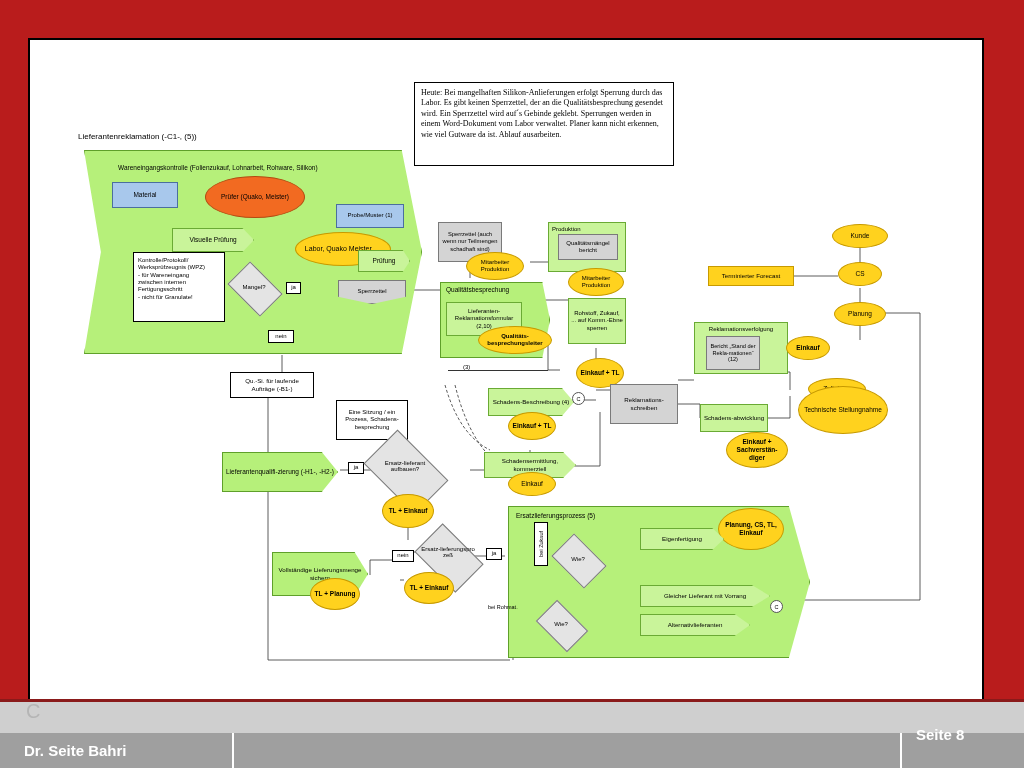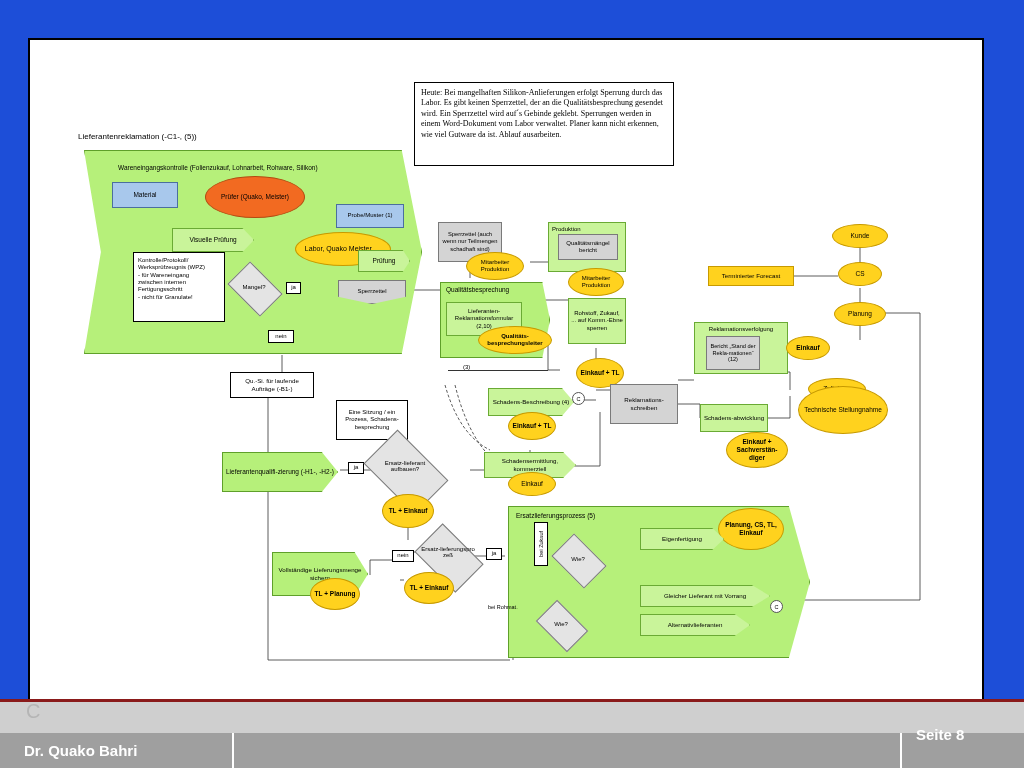--- a/index.html
+++ b/index.html
@@ -1,17 +1,17 @@
 <!DOCTYPE html>
 <html><head>
 <meta charset="utf-8">
 <style>
   html,body{margin:0;padding:0;}
   body{width:1024px;height:768px;background:#ffffff;font-family:"Liberation Sans",sans-serif;overflow:hidden;}
-  #stage{position:relative;width:1024px;height:704px;background:#1d4ed8;}
+  #stage{position:relative;width:1024px;height:704px;background:#b91c1c;}
 
   
   .slide-border{position:absolute;left:28px;top:38px;width:952px;height:668px;border:2px solid #000;background:#fff;}
   .footer-bar{position:absolute;left:0;top:733px;width:1024px;height:35px;background:#9f9f9f;}
   .footer-left{position:absolute;left:24px;top:742px;font-size:15px;font-weight:bold;color:#ffffff;}
   .footer-div1{position:absolute;left:232px;top:733px;width:2px;height:35px;background:#ffffff;}
   .footer-div2{position:absolute;left:900px;top:733px;width:2px;height:35px;background:#ffffff;}
   .footer-right{position:absolute;left:916px;top:726px;font-size:15px;font-weight:bold;color:#ffffff;}
   .redline{position:absolute;left:0;top:699px;width:1024px;height:3px;background:#8a1a1a;}
   .greyband{position:absolute;left:0;top:702px;width:1024px;height:31px;background:#cfcfcf;}
@@ -253,15 +253,15 @@
   <div class="dlabel" style="left:540px;top:621px;width:42px;">Wie?</div>
 
   <div class="circ" style="left:770px;top:600px;">C</div>
 
   <div class="redline"></div>
   <div class="greyband"></div>
   <div class="ghost">C</div>
   <div class="footer-bar"></div>
   <div class="footer-div1"></div>
   <div class="footer-div2"></div>
-  <div class="footer-left">Dr. Quako Bahri</div>
+  <div class="footer-left">Dr. Seite Bahri</div>
   <div class="footer-right">Seite 8</div>
 </div>
 
 </body></html>

